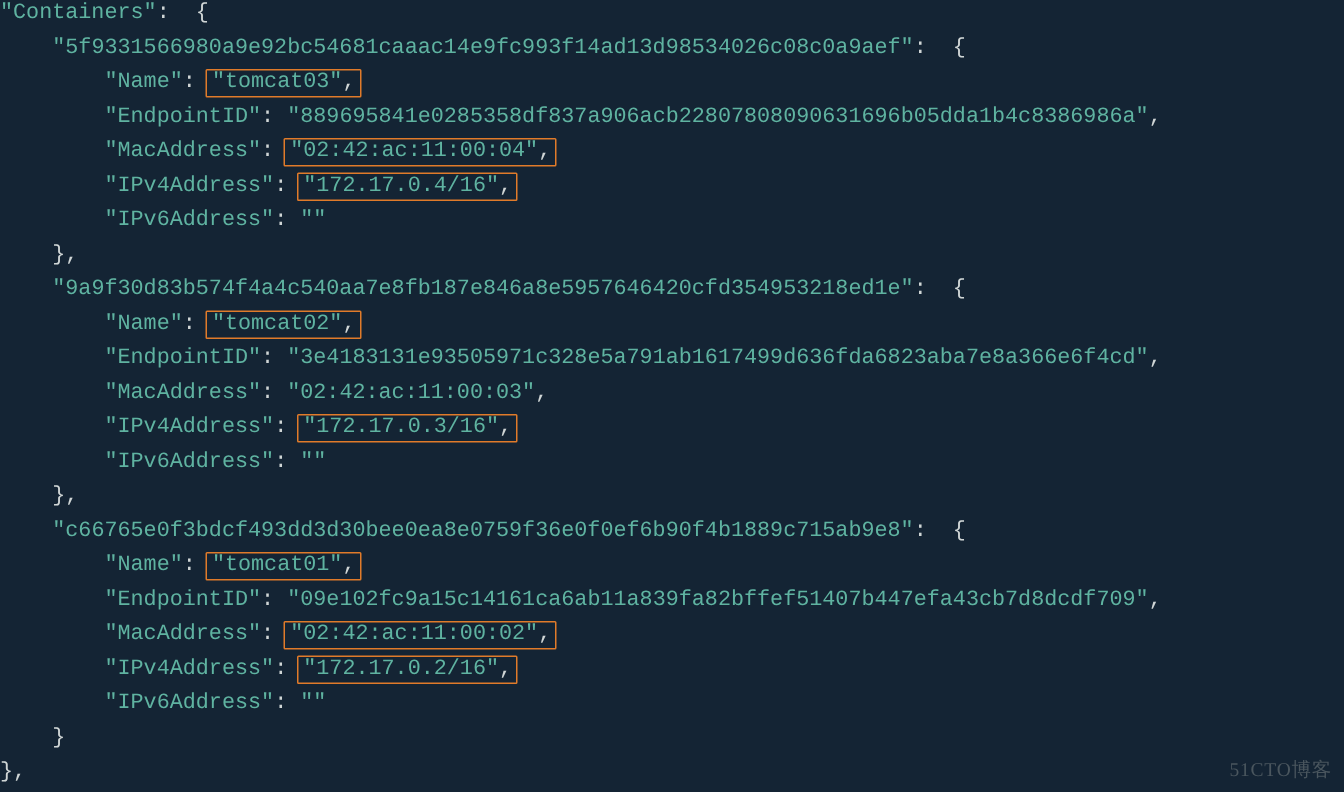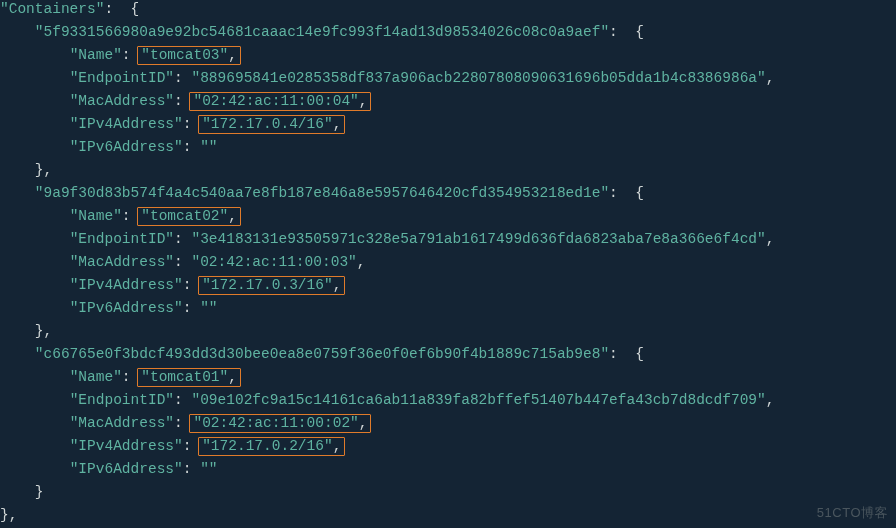--- a/index.html
+++ b/index.html
@@ -28,21 +28,21 @@
     border: 1px solid #e07b2a;
     border-radius: 1px;
     padding: 0 3px 1px 3px;
     margin-left: -2px;
   }
   .wm {
     position: absolute;
     right: 8px;
     bottom: 6px;
     color: #4a565e;
-    font-family: Liberation Sans, sans-serif;
+    font-family: Liberation Serif, serif;
     font-size: 13px;
     letter-spacing: 0.5px;
     pointer-events: none;
   }
 </style>
 </head>
 <body>
 
 <div id="code"><span class="key">"Containers"</span><span class="punc">:&nbsp;&nbsp;</span><span class="brace">{</span>
     <span class="key">"5f9331566980a9e92bc54681caaac14e9fc993f14ad13d98534026c08c0a9aef"</span><span class="punc">:&nbsp;&nbsp;</span><span class="brace">{</span>

